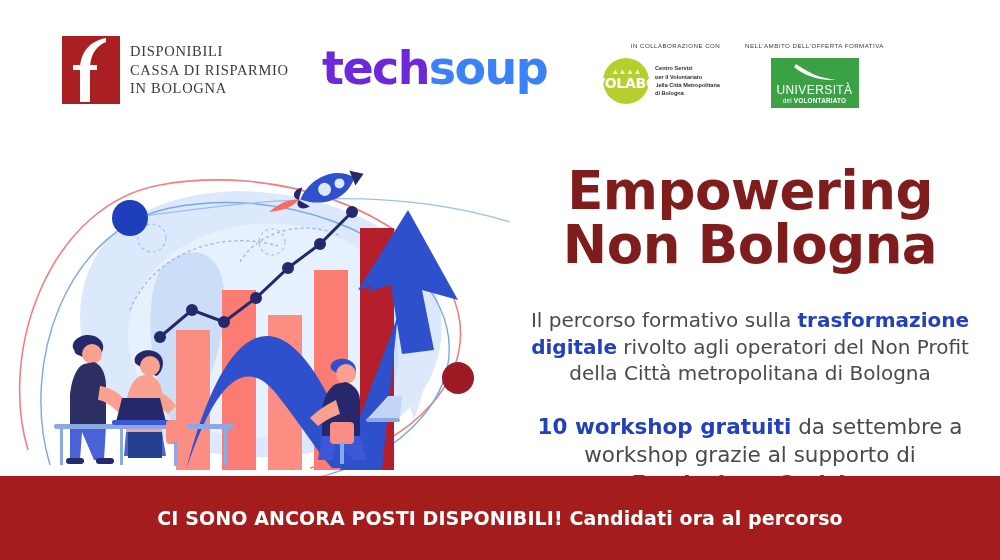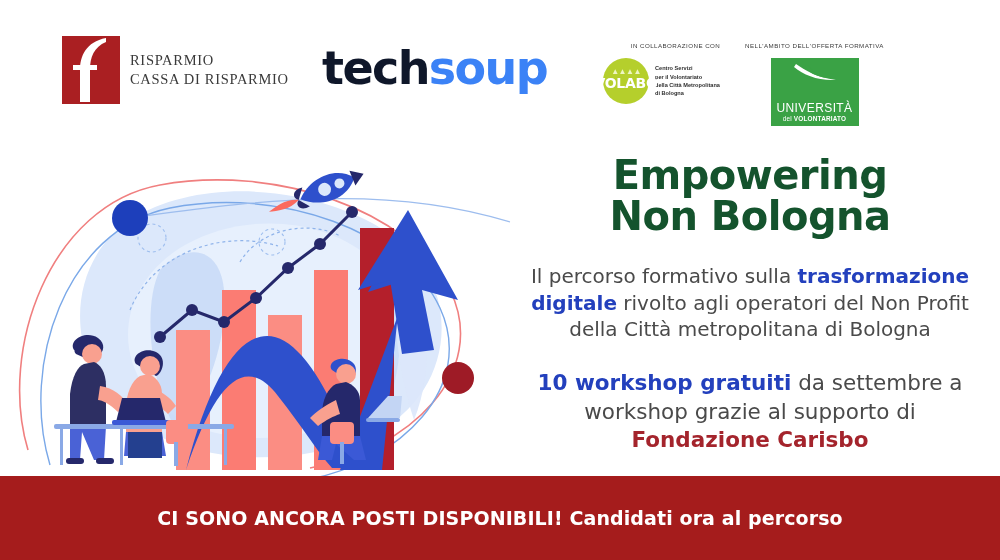--- a/index.html
+++ b/index.html
@@ -13,51 +13,51 @@
   
   .logo-carisbo{position:absolute;left:62px;top:36px;display:flex;align-items:center;gap:10px;}
   .carisbo-mark{position:relative;width:58px;height:68px;background:#aa1f22;flex:0 0 auto;overflow:hidden;}
   .carisbo-mark svg{position:absolute;left:0;top:0;}
   .carisbo-words{display:flex;flex-direction:column;justify-content:center;color:#3a3a3a;
     font-family:"Liberation Serif", serif;font-size:14.5px;letter-spacing:.7px;line-height:1.28;}
   .carisbo-words span{white-space:nowrap;}
 
   .logo-techsoup{position:absolute;left:322px;top:45px;font-size:46px;font-weight:bold;
     letter-spacing:-1.6px;line-height:1;font-family:"DejaVu Sans", sans-serif;}
-  .ts-dark{color:#0f172a;}
+  .ts-dark{color:#6d28d9;}
   .ts-orange{color:#3b82f6;}
 
   
   .partner{position:absolute;text-align:center;}
   .partner .caption{font-size:6.2px;letter-spacing:.45px;color:#3b3b3b;
     font-family:"Liberation Sans", sans-serif;white-space:nowrap;margin-bottom:9px;}
   .partner-volabo{left:603px;top:42px;width:145px;}
   .partner-univ{left:742px;top:42px;width:145px;}
 
   .volabo-row{display:flex;align-items:center;gap:6px;}
   .volabo-badge{width:46px;height:46px;border-radius:50%;background:#b5cf2c;
     position:relative;flex:0 0 auto;display:flex;align-items:center;justify-content:center;}
   .volabo-badge .vb-txt{font-size:14px;font-weight:bold;color:#ffffff;letter-spacing:-.3px;
     font-family:"DejaVu Sans", sans-serif;line-height:1;margin-top:4px;}
   .volabo-badge .vb-figs{position:absolute;top:9px;left:0;width:100%;text-align:center;
     font-size:8px;color:#eef6c2;letter-spacing:-.5px;}
   .volabo-text{font-size:5.6px;line-height:1.5;color:#2f2f2f;text-align:left;font-weight:bold;
     font-family:"Liberation Sans", sans-serif;}
 
-  .univ-badge{width:88px;height:68px;background:#3aa245;position:relative;margin:0 auto;
+  .univ-badge{width:88px;height:50px;background:#3aa245;position:relative;margin:0 auto;
     display:flex;flex-direction:column;justify-content:flex-end;align-items:center;padding-bottom:3px;box-sizing:border-box;}
   .univ-badge .u1{font-size:12px;color:#fff;letter-spacing:.4px;line-height:1;
     font-family:"Liberation Sans", sans-serif;}
   .univ-badge .u2{font-size:6.4px;color:#fff;letter-spacing:.2px;line-height:1.3;margin-top:1px;}
   .univ-badge .u2 b{font-weight:bold;}
   .univ-badge .bird{position:absolute;top:5px;left:50%;transform:translateX(-50%);}
 
   
   .right-col{position:absolute;left:520px;top:128px;width:460px;text-align:center;}
-  .headline{color:#14532d;font-weight:bold;font-size:40px;line-height:1.02;letter-spacing:-.5px;
+  .headline{color:#7f1d1d;font-weight:bold;font-size:53px;line-height:1.02;letter-spacing:-.5px;
     font-family:"DejaVu Sans", sans-serif;}
   .headline .l2{display:block;}
   .para{margin-top:22px;color:#4a4a4a;font-size:20px;line-height:1.33;
     font-family:"DejaVu Sans", sans-serif;}
   .para2{margin-top:26px;color:#4a4a4a;font-size:21.5px;line-height:1.33;
     font-family:"DejaVu Sans", sans-serif;}
   .b-blue{color:#2340bd;font-weight:bold;}
   .b-red{color:#a4242c;font-weight:bold;}
 
   
@@ -76,22 +76,23 @@
 <div class="poster">
 
   <div class="logo-carisbo">
     <div class="carisbo-mark">
       <svg width="58" height="68" viewBox="0 0 58 68" aria-hidden="true">
         <path d="M44 2 C24 6, 18 20, 18 34 L18 66 L28 66 L28 34 C28 21, 32 11, 44 6 Z" fill="#ffffff"></path>
         <rect x="11" y="29" width="24" height="5" fill="#ffffff"></rect>
       </svg>
     </div>
     <div class="carisbo-words">
-      <span>RISPARMIO</span>
+      <span>DISPONIBILI</span>
       <span>CASSA DI RISPARMIO</span>
+      <span>IN BOLOGNA</span>
     </div>
   </div>
 
   <div class="logo-techsoup"><span class="ts-dark">tech</span><span class="ts-orange">soup</span></div>
 
   <div class="partner partner-volabo">
     <div class="caption">IN COLLABORAZIONE CON</div>
     <div class="volabo-row">
       <div class="volabo-badge">
         <div class="vb-figs">▲▲▲▲</div>

